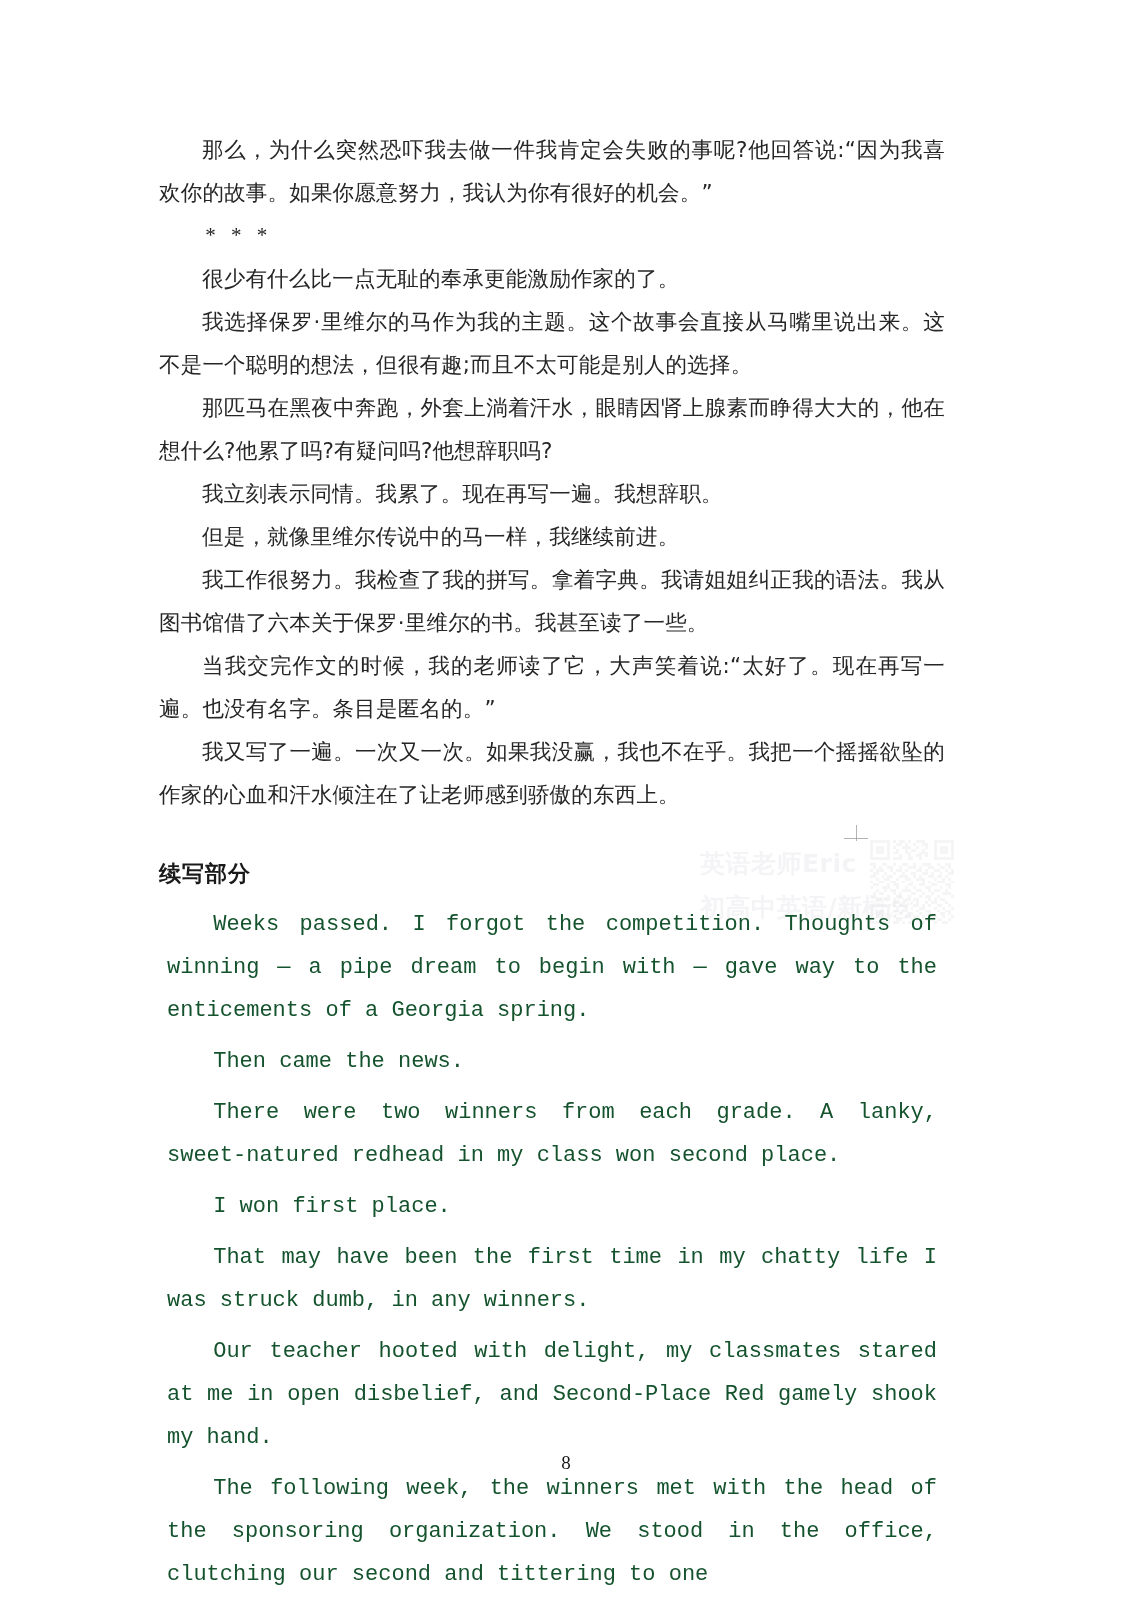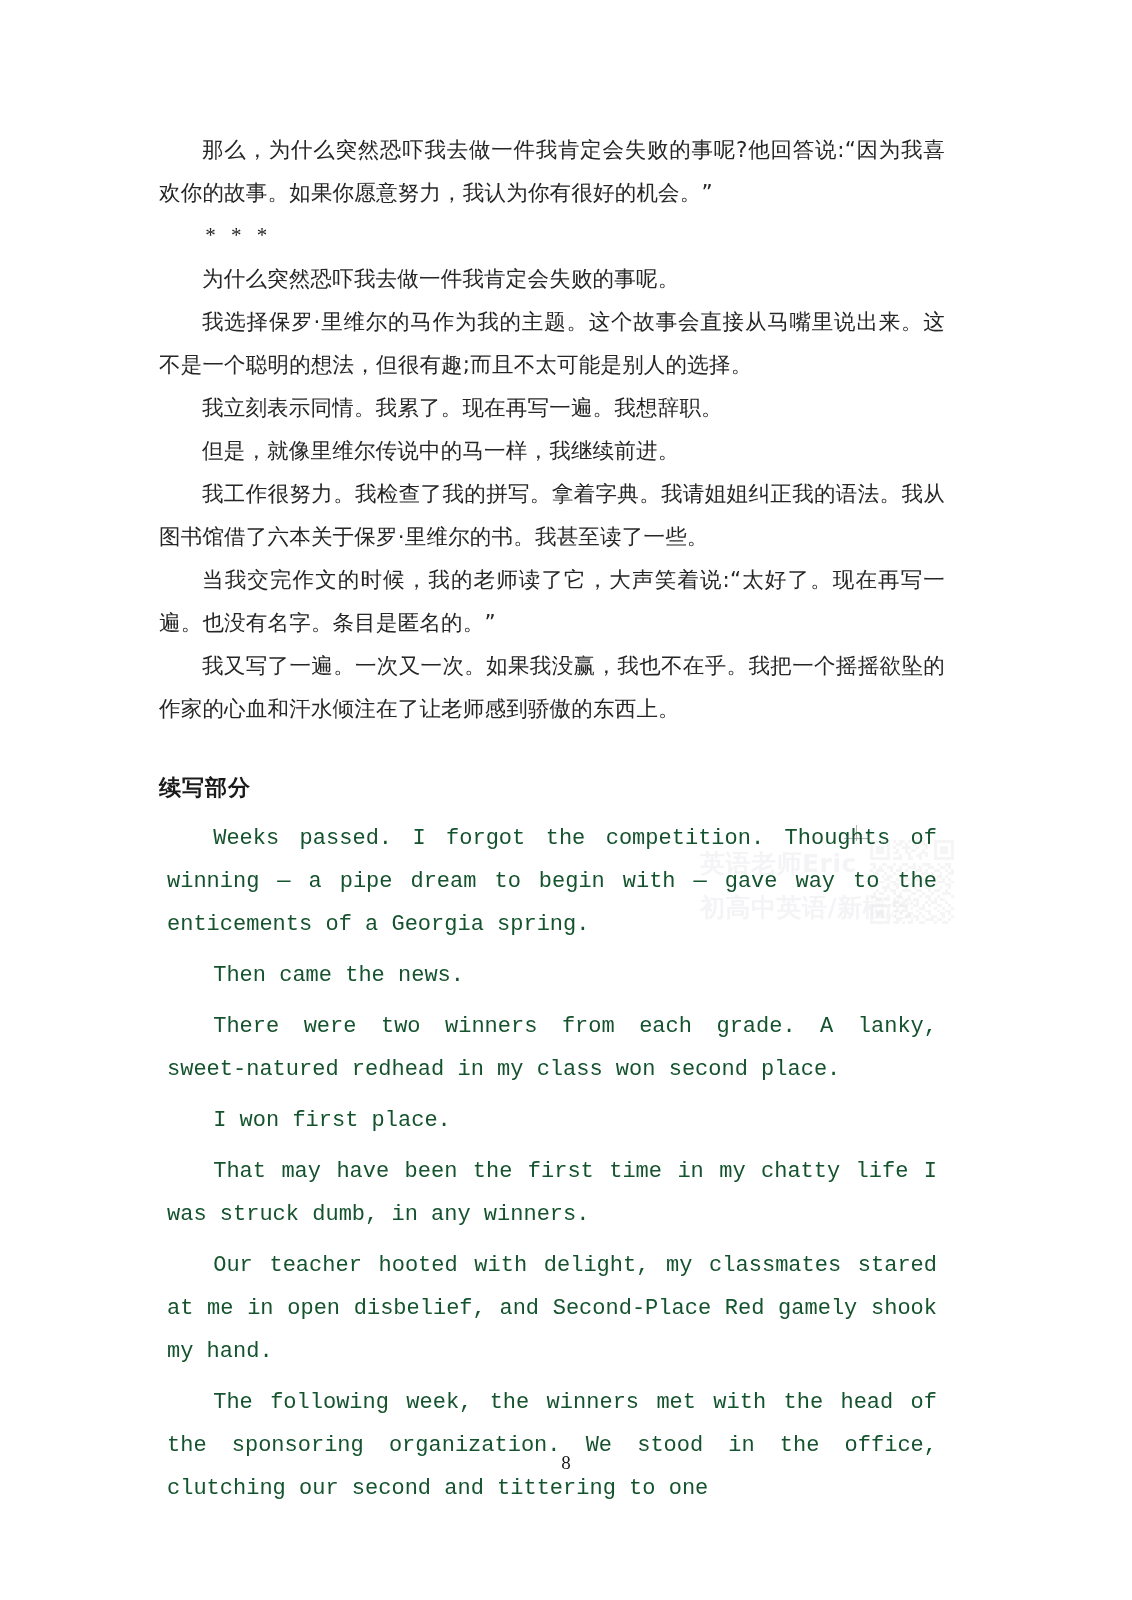--- a/index.html
+++ b/index.html
@@ -356,22 +356,23 @@
         </g>
       </svg>
     </div>
   </div>
 
   <div class="content">
 
     <div>
       <p class="cn-para">那么，为什么突然恐吓我去做一件我肯定会失败的事呢?他回答说:“因为我喜欢你的故事。如果你愿意努力，我认为你有很好的机会。”</p>
       <p class="stars">* * *</p>
-      <p class="cn-para">为什么突然恐吓我去做一件我肯定会失败的事呢。</p>
+      <p class="cn-para">很少有什么比一点无耻的奉承更能激励作家的了。</p>
       <p class="cn-para">我选择保罗·里维尔的马作为我的主题。这个故事会直接从马嘴里说出来。这不是一个聪明的想法，但很有趣;而且不太可能是别人的选择。</p>
+      <p class="cn-para">那匹马在黑夜中奔跑，外套上淌着汗水，眼睛因肾上腺素而睁得大大的，他在想什么?他累了吗?有疑问吗?他想辞职吗?</p>
       <p class="cn-para">我立刻表示同情。我累了。现在再写一遍。我想辞职。</p>
       <p class="cn-para">但是，就像里维尔传说中的马一样，我继续前进。</p>
       <p class="cn-para">我工作很努力。我检查了我的拼写。拿着字典。我请姐姐纠正我的语法。我从图书馆借了六本关于保罗·里维尔的书。我甚至读了一些。</p>
       <p class="cn-para">当我交完作文的时候，我的老师读了它，大声笑着说:“太好了。现在再写一遍。也没有名字。条目是匿名的。”</p>
       <p class="cn-para">我又写了一遍。一次又一次。如果我没赢，我也不在乎。我把一个摇摇欲坠的作家的心血和汗水倾注在了让老师感到骄傲的东西上。</p>
     </div>
 
     <div>
       <h2 class="section-heading">续写部分</h2>
       <p class="en-para">Weeks passed. I forgot the competition. Thoughts of winning — a pipe dream to begin with — gave way to the enticements of a Georgia spring.</p>

